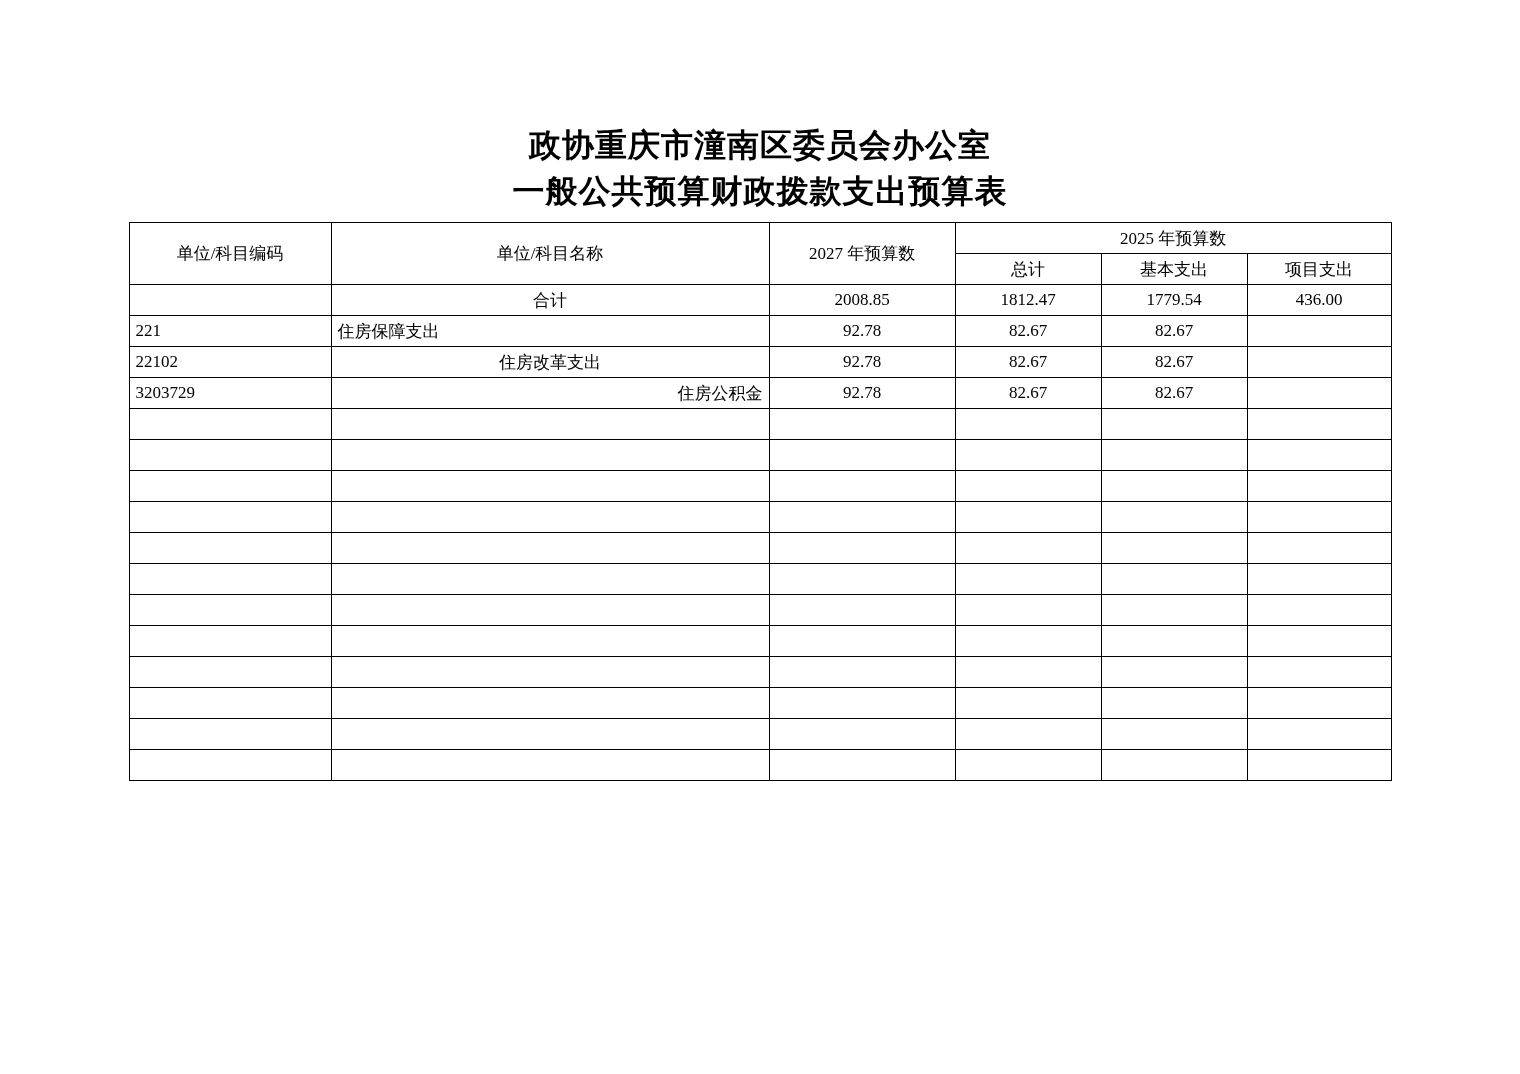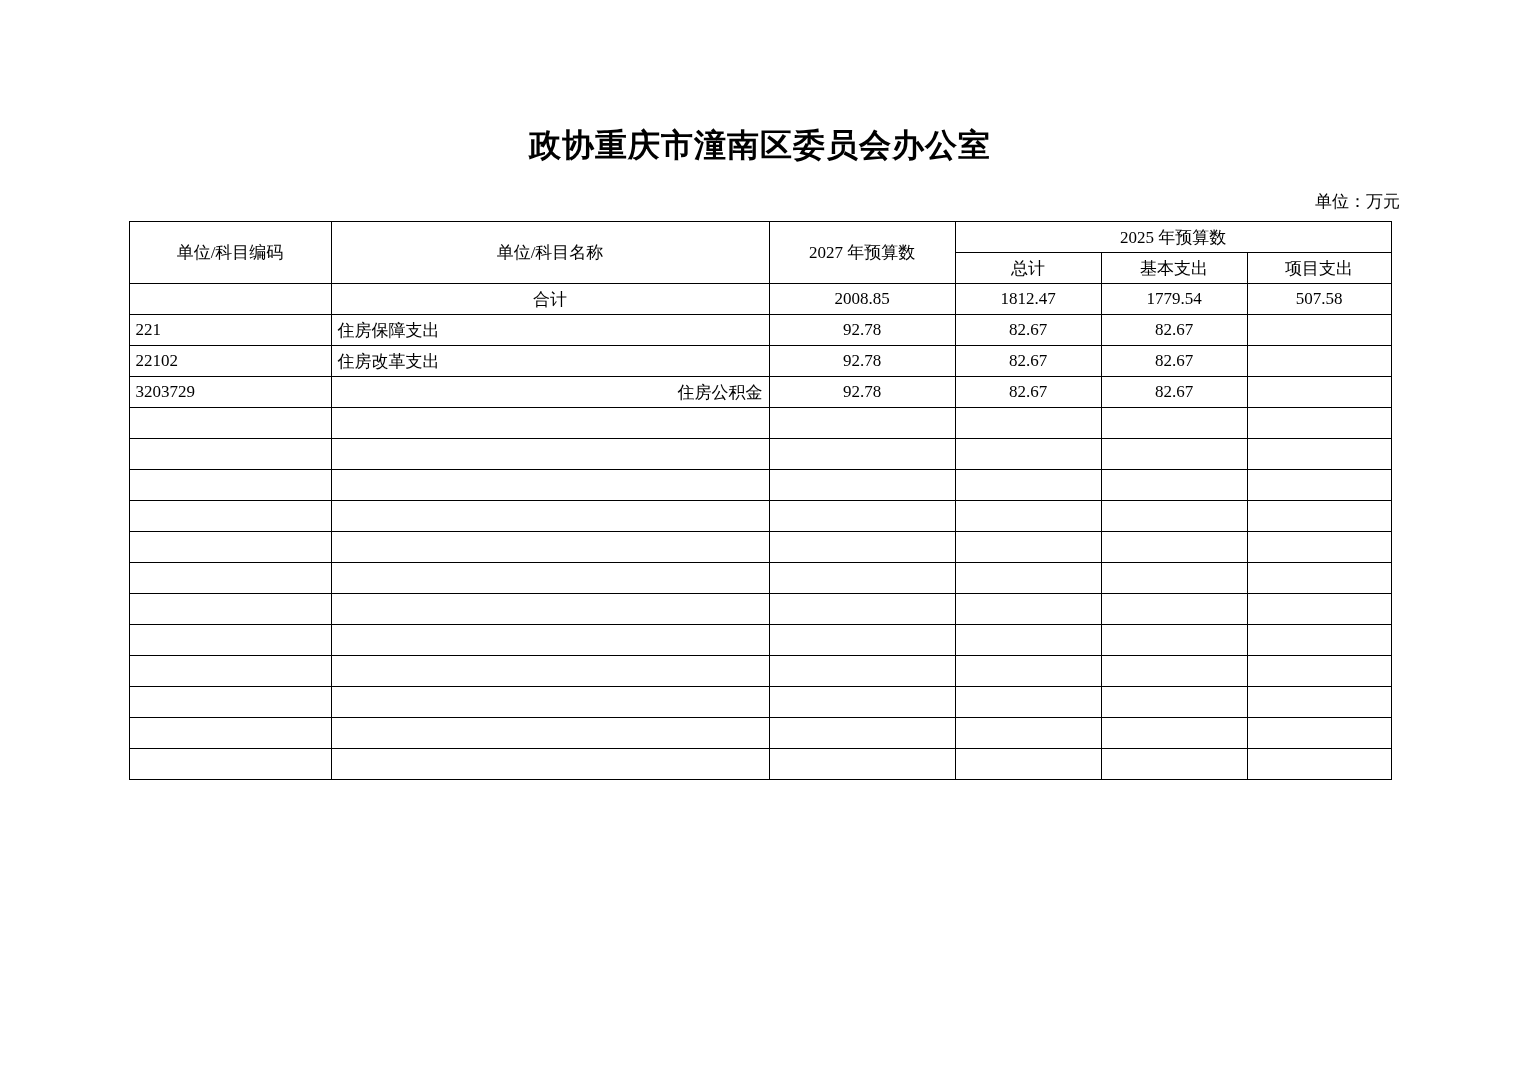--- a/index.html
+++ b/index.html
@@ -66,34 +66,34 @@
   .col-basic { width: 146px; }
   .col-proj  { width: 144px; }
 
   .hdr-tall { height: 60px; }
   .num { text-align: center; padding-right: 12px; }
   .row-total-label { text-align: center; }
   .code-l1 { padding-left: 10px; text-align: left; }
   .code-l2 { padding-left: 26px; text-align: left; margin-left: 28px; }
   .code-l3 { padding-left: 42px; text-align: left; }
   .name-l1 { padding-left: 14px; text-align: left; }
-  .name-l2 { padding-left: 32px; text-align: left; }
+  .name-l2 { padding-left: 32px; text-align: center; }
   .name-l3 { padding-left: 50px; text-align: right; }
   .empty-row td { height: 30px; }
 </style>
 </head>
 <body>
 
 <div class="page">
 
   <div class="title-block">
     <div class="title-line">政协重庆市潼南区委员会办公室</div>
+    <div class="title-line">一般公共预算财政拨款支出预算表</div>
   </div>
 
-  <div class="unit-line">单位：万元</div>
 
   <table class="budget">
     <colgroup>
       <col class="col-code">
       <col class="col-name">
       <col class="col-2024">
       <col class="col-total">
       <col class="col-basic">
       <col class="col-proj">
     </colgroup>
@@ -110,21 +110,21 @@
         <th class="th-center">项目支出</th>
       </tr>
     </thead>
     <tbody id="table-body">
         <tr>
           <td class="code-l1"></td>
           <td class="row-total-label">合计</td>
           <td class="num">2008.85</td>
           <td class="num">1812.47</td>
           <td class="num">1779.54</td>
-          <td class="num">507.58</td>
+          <td class="num">436.00</td>
         </tr>
         <tr>
           <td class="code-l1">221</td>
           <td class="name-l1">住房保障支出</td>
           <td class="num">92.78</td>
           <td class="num">82.67</td>
           <td class="num">82.67</td>
           <td class="num"></td>
         </tr>
         <tr>

